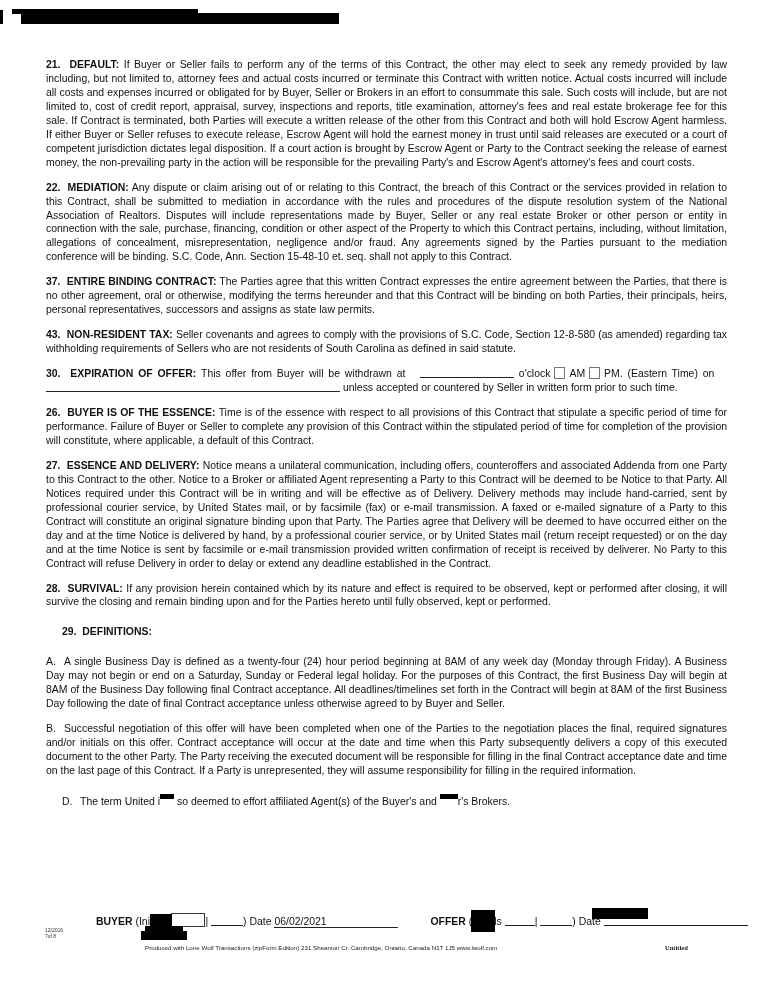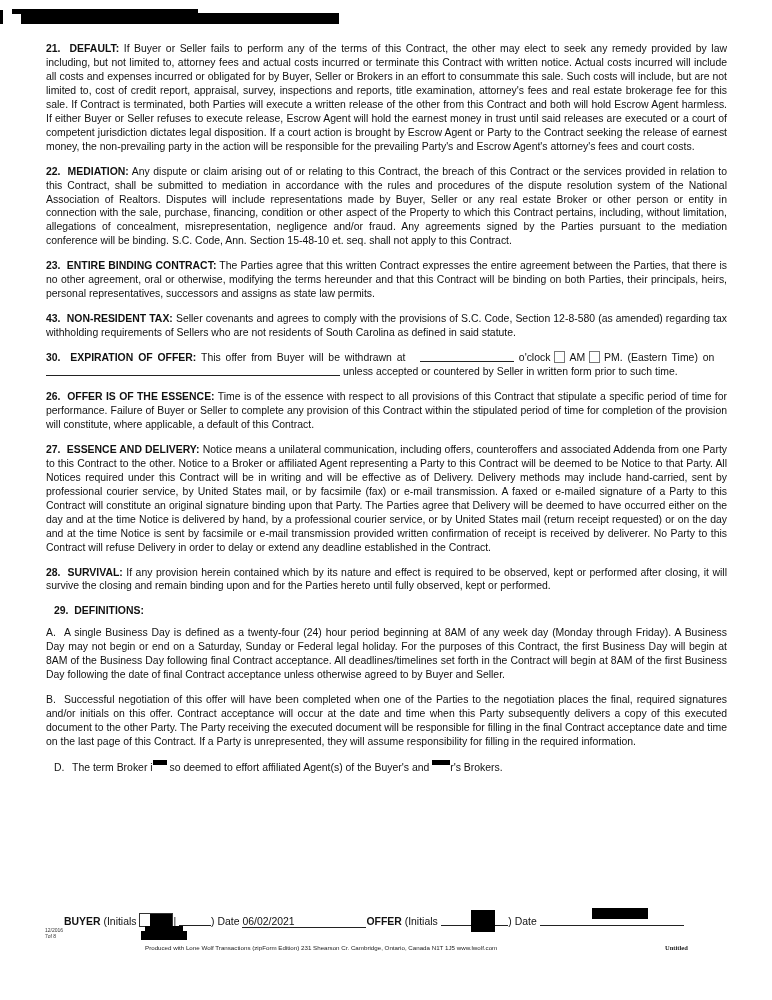--- a/index.html
+++ b/index.html
@@ -1,26 +1,26 @@
 <!DOCTYPE html>
 <html><head>
   <meta charset="utf-8">
   <style>
     html, body { margin: 0; padding: 0; background: #ffffff; }
     body { width: 772px; height: 1000px; position: relative; overflow: hidden; font-family: "Liberation Sans", sans-serif; color: #111; }
     .redact { position: absolute; background: #000; }
-    .page { position: absolute; left: 46px; top: 42px; width: 681px; font-size: 10.45px; line-height: 13.95px; }
+    .page { position: absolute; left: 46px; top: 58px; width: 681px; font-size: 10.45px; line-height: 13.95px; }
     .para { text-align: justify; margin: 0 0 11px 0; }
     .para b { font-weight: bold; }
     .blank { display: inline-block; border-bottom: 1px solid #222; height: 10px; vertical-align: -1px; }
     .cbox { display: inline-block; width: 9px; height: 10px; border: 1px solid #777; vertical-align: -2px; margin: 0 4px; }
-    .sub { text-align: justify; margin: 8px; }
+    .sub { text-align: justify; margin: 16px; }
     .indent-label { display: inline-block; width: 18px; }
     .sig-row { position: absolute; left: 64px; top: 913px; font-size: 10.45px; white-space: nowrap; }
-    .sig-row b { font-weight: bold; }
+    .sig-row b { font-weight: bold; margin-left: 32px; }
     .small { position: absolute; font-size: 5px; color: #333; line-height: 6px; }
     .footer { position: absolute; top: 944px; font-size: 6.2px; color: #222; }
     .footer-right { position: absolute; top: 944px; left: 665px; font-size: 6.5px; font-family: "Liberation Serif", serif; font-weight: bold; color: #222; }
     .date-field { display: inline-block; border-bottom: 1px solid #222; }
   </style>
 </head>
 <body>
 
 <div class="redact" style="left:0;top:10px;width:3px;height:14px;"></div>
 <div class="redact" style="left:12px;top:9px;width:186px;height:5px;"></div>
@@ -32,21 +32,21 @@
     <b>21.</b>&nbsp;
     <b>DEFAULT:</b>
     <span>If Buyer or Seller fails to perform any of the terms of this Contract, the other may elect to seek any remedy provided by law including, but not limited to, attorney fees and actual costs incurred or terminate this Contract with written notice. Actual costs incurred will include all costs and expenses incurred or obligated for by Buyer, Seller or Brokers in an effort to consummate this sale. Such costs will include, but are not limited to, cost of credit report, appraisal, survey, inspections and reports, title examination, attorney's fees and real estate brokerage fee for this sale. If Contract is terminated, both Parties will execute a written release of the other from this Contract and both will hold Escrow Agent harmless. If either Buyer or Seller refuses to execute release, Escrow Agent will hold the earnest money in trust until said releases are executed or a court of competent jurisdiction dictates legal disposition. If a court action is brought by Escrow Agent or Party to the Contract seeking the release of earnest money, the non-prevailing party in the action will be responsible for the prevailing Party's and Escrow Agent's attorney's fees and court costs.</span>
   </p>
   <p class="para">
     <b>22.</b>&nbsp;
     <b>MEDIATION:</b>
     <span>Any dispute or claim arising out of or relating to this Contract, the breach of this Contract or the services provided in relation to this Contract, shall be submitted to mediation in accordance with the rules and procedures of the dispute resolution system of the National Association of Realtors. Disputes will include representations made by Buyer, Seller or any real estate Broker or other person or entity in connection with the sale, purchase, financing, condition or other aspect of the Property to which this Contract pertains, including, without limitation, allegations of concealment, misrepresentation, negligence and/or fraud. Any agreements signed by the Parties pursuant to the mediation conference will be binding. S.C. Code, Ann. Section 15-48-10 et. seq. shall not apply to this Contract.</span>
   </p>
   <p class="para">
-    <b>23.</b>&nbsp;
+    <b>37.</b>&nbsp;
     <b>ENTIRE BINDING CONTRACT:</b>
     <span>The Parties agree that this written Contract expresses the entire agreement between the Parties, that there is no other agreement, oral or otherwise, modifying the terms hereunder and that this Contract will be binding on both Parties, their principals, heirs, personal representatives, successors and assigns as state law permits.</span>
   </p>
   <p class="para">
     <b>43.</b>&nbsp;
     <b>NON-RESIDENT TAX:</b>
     <span>Seller covenants and agrees to comply with the provisions of S.C. Code, Section 12-8-580 (as amended) regarding tax withholding requirements of Sellers who are not residents of South Carolina as defined in said statute.</span>
   </p>
 
   <p class="para">
@@ -55,21 +55,21 @@
     <span>This offer from Buyer will be withdrawn at</span>
     &nbsp;&nbsp;<span class="blank" style="width:94px;"></span>
     <span>o'clock</span><span class="cbox"></span><span>AM</span><span class="cbox"></span><span>PM. (Eastern Time)</span>
     <span>on</span>
     &nbsp;&nbsp;<span class="blank" style="width:294px;"></span>
     <span>unless accepted or countered by Seller in written form prior to such time.</span>
   </p>
 
   <p class="para">
     <b>26.</b>&nbsp;
-    <b>OFFER IS OF THE ESSENCE:</b>
+    <b>BUYER IS OF THE ESSENCE:</b>
     <span>Time is of the essence with respect to all provisions of this Contract that stipulate a specific period of time for performance. Failure of Buyer or Seller to complete any provision of this Contract within the stipulated period of time for completion of the provision will constitute, where applicable, a default of this Contract.</span>
   </p>
   <p class="para">
     <b>27.</b>&nbsp;
     <b>ESSENCE AND DELIVERY:</b>
     <span>Notice means a unilateral communication, including offers, counteroffers and associated Addenda from one Party to this Contract to the other. Notice to a Broker or affiliated Agent representing a Party to this Contract will be deemed to be Notice to that Party. All Notices required under this Contract will be in writing and will be effective as of Delivery. Delivery methods may include hand-carried, sent by professional courier service, by United States mail, or by facsimile (fax) or e-mail transmission. A faxed or e-mailed signature of a Party to this Contract will constitute an original signature binding upon that Party. The Parties agree that Delivery will be deemed to have occurred either on the day and at the time Notice is delivered by hand, by a professional courier service, or by United States mail (return receipt requested) or on the day and at the time Notice is sent by facsimile or e-mail transmission provided written confirmation of receipt is received by deliverer. No Party to this Contract will refuse Delivery in order to delay or extend any deadline established in the Contract.</span>
   </p>
   <p class="para">
     <b>28.</b>&nbsp;
     <b>SURVIVAL:</b>
@@ -81,21 +81,21 @@
       <b>29.</b>&nbsp;
       <b>DEFINITIONS:</b>
     </p>
     <p class="para">
       <span class="indent-label">A.</span><span>A single Business Day is defined as a twenty-four (24) hour period beginning at 8AM of any week day (Monday through Friday). A Business Day may not begin or end on a Saturday, Sunday or Federal legal holiday. For the purposes of this Contract, the first Business Day will begin at 8AM of the Business Day following final Contract acceptance. All deadlines/timelines set forth in the Contract will begin at 8AM of the first Business Day following the date of final Contract acceptance unless otherwise agreed to by Buyer and Seller.</span>
     </p>
     <p class="para">
       <span class="indent-label">B.</span><span>Successful negotiation of this offer will have been completed when one of the Parties to the negotiation places the final, required signatures and/or initials on this offer. Contract acceptance will occur at the date and time when this Party subsequently delivers a copy of this executed document to the other Party. The Party receiving the executed document will be responsible for filling in the final Contract acceptance date and time on the last page of this Contract. If a Party is unrepresented, they will assume responsibility for filling in the required information.</span>
     </p>
     <p class="sub" style="white-space:nowrap;">
-      <span class="indent-label">D.</span><span>The term Broker i</span><span class="blank" style="width:14px;height:5px;border-bottom:0;background:#000;vertical-align:6px;"></span>
+      <span class="indent-label">D.</span><span>The term United i</span><span class="blank" style="width:14px;height:5px;border-bottom:0;background:#000;vertical-align:6px;"></span>
       <span>so deemed to effort affiliated Agent(s) of the Buyer's and</span>
       <span class="blank" style="width:18px;height:5px;border-bottom:0;background:#000;vertical-align:6px;"></span><span>r's Brokers.</span>
     </p>
   </div>
 </div>
 
 <div class="sig-row">
   <b>BUYER</b>
   <span>(Initials</span>
   <span style="display:inline-block;width:32px;height:12px;border:1px solid #333;vertical-align:-2px;"></span><span>|</span>

